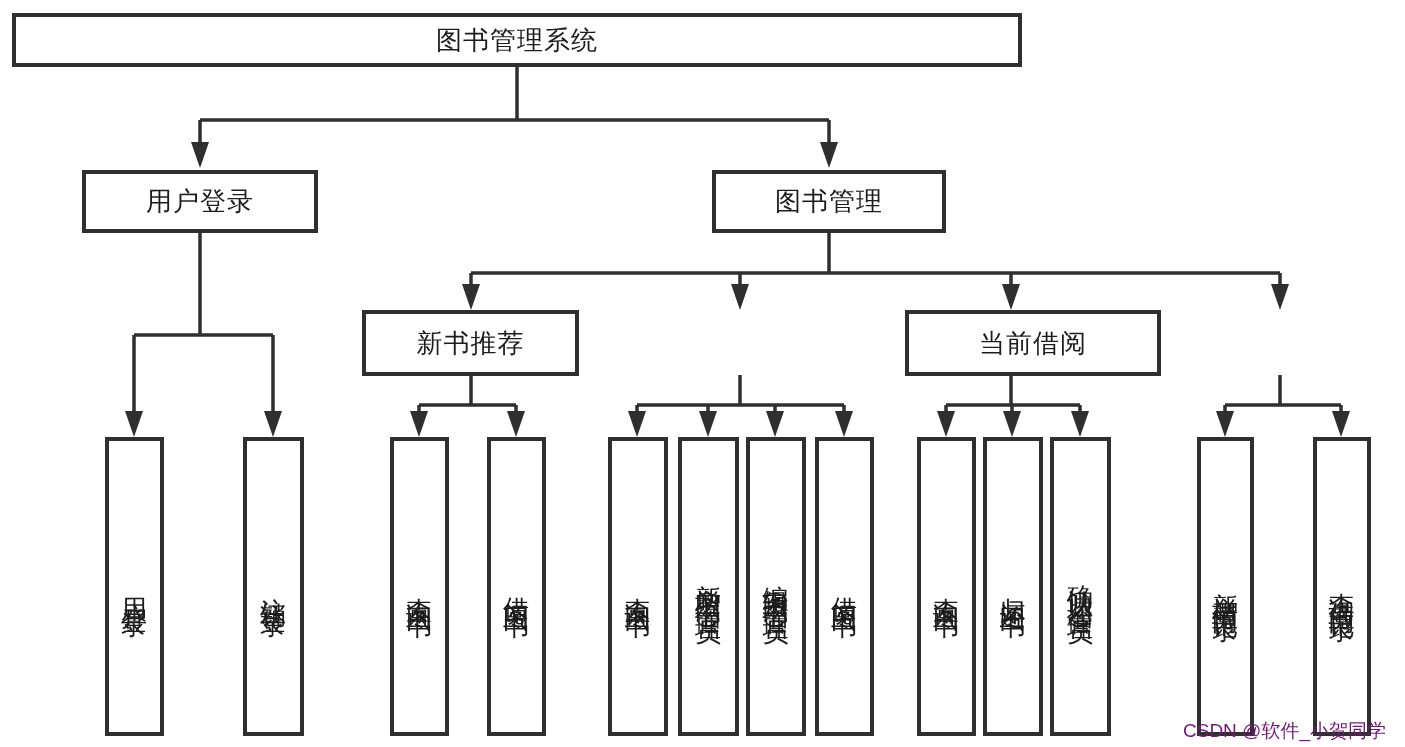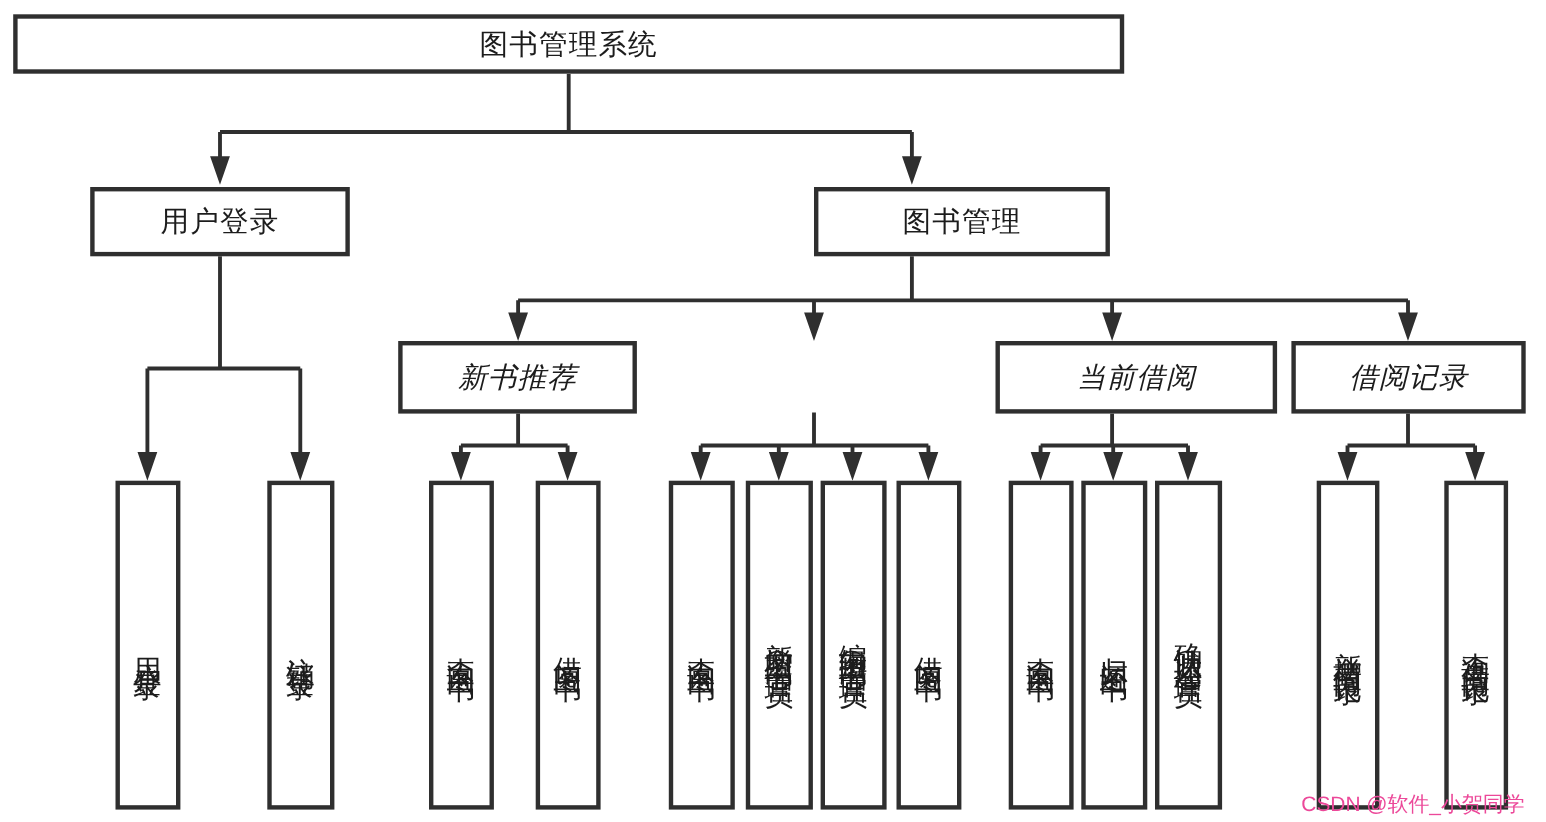--- a/index.html
+++ b/index.html
@@ -16,24 +16,24 @@
   .vbox{
     position:absolute;box-sizing:border-box;border:4px solid #2f2f2f;background:#ffffff;
     top:437px;height:299px;
     display:flex;align-items:center;justify-content:center;
   }
   .vbox span{
     writing-mode:vertical-rl;text-orientation:mixed;
     font-size:26px;color:#1c1c1c;letter-spacing:5px;line-height:1;
   }
   .row2{top:170px;height:63px;}
-  .row3{top:310px;height:66px;font-style:italic;}
+  .row3{top:310px;height:66px;}
   #watermark{
     position:absolute;left:1183px;top:718px;width:222px;
-    font-size:19px;color:#ec4899;letter-spacing:0px;white-space:nowrap;z-index:5;
+    font-size:19px;color:#701a75;letter-spacing:0px;white-space:nowrap;z-index:5;
   }
 </style>
 </head>
 <body>
 
 <div id="stage">
 
   <svg id="wires" viewBox="0 0 1405 747" xmlns="http://www.w3.org/2000/svg">
     <path fill="none" stroke="#2f2f2f" stroke-width="3.5" d="
       M517 67 V120 M200 120 H829 M200 120 V146 M829 120 V146
@@ -56,32 +56,29 @@
       M1216 411 L1234 411 L1225 437 Z  M1332 411 L1350 411 L1341 437 Z"></path>
   </svg>
 
   <div class="hbox" style="left:12px;top:13px;width:1010px;height:54px">
     <span>图书管理系统</span>
   </div>
 
   <div class="hbox row2" style="left:82px;width:236px">
     <span>用户登录</span>
   </div>
-  <div class="hbox row2" style="left:740px;width:269px">
+  <div class="hbox row2" style="left:712px;width:234px">
     <span>图书管理</span>
   </div>
 
   <div class="hbox row3" style="left:362px;width:217px">
     <span>新书推荐</span>
   </div>
   <div class="hbox row3" style="left:905px;width:256px">
     <span>当前借阅</span>
-  </div>
-  <div class="hbox row3" style="left:1174px;width:213px">
-    <span>借阅记录</span>
   </div>
 
   <div class="vbox" style="left:105px;width:59px">
     <span>用户登录</span>
   </div>
   <div class="vbox" style="left:243px;width:61px">
     <span>注销登录</span>
   </div>
 
   <div class="vbox" style="left:390px;width:59px">

